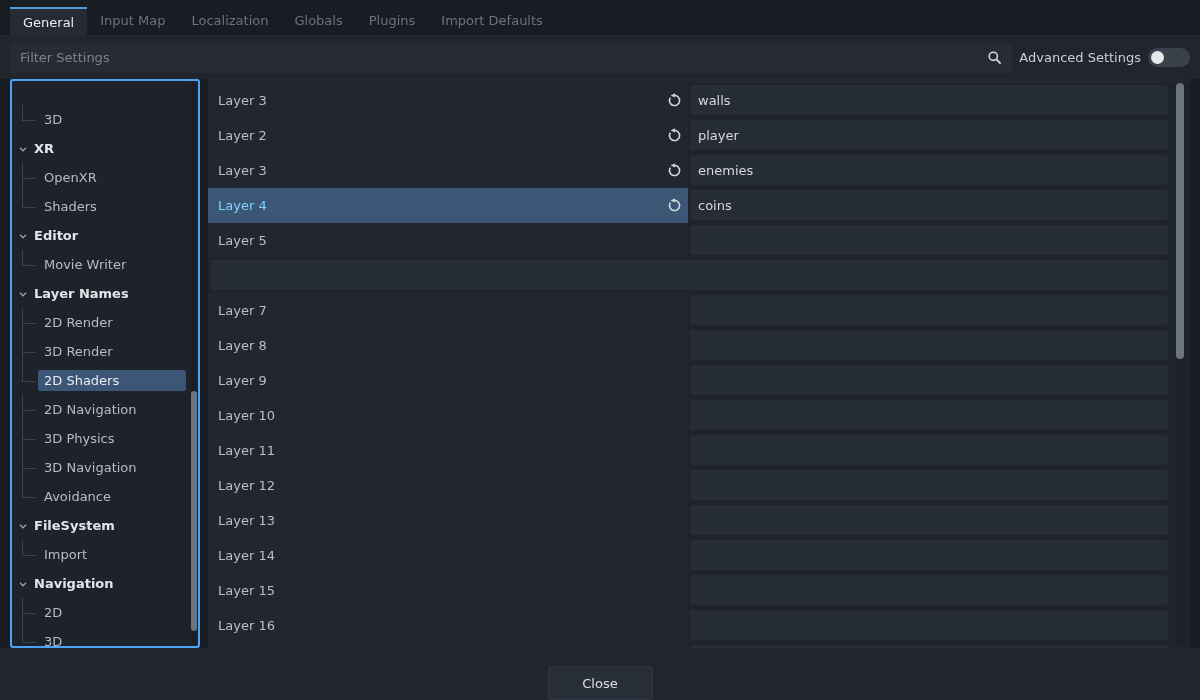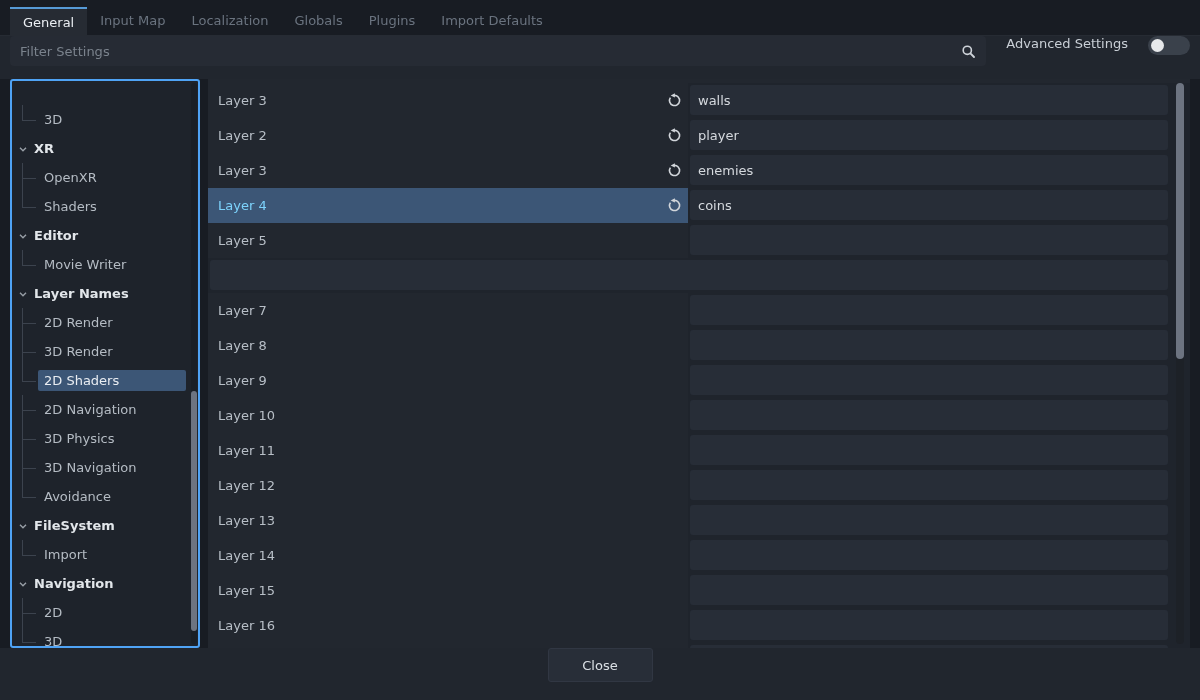--- a/index.html
+++ b/index.html
@@ -6,22 +6,22 @@
   html,body { margin:0; padding:0; width:1200px; height:700px; overflow:hidden;
     background:#21262e; font-family:"DejaVu Sans","Liberation Sans",sans-serif; font-size:13px; }
 
   
   .tabbar { height:36px; background:#181c23; display:flex; align-items:flex-end;
     padding-left:10px; border-bottom:1px solid #262b33; }
   .tab { padding:0 13px; height:28px; line-height:27px; color:#6a737f; cursor:default; }
   .tab.active { background:#262b33; border-top:2px solid #569ad6; color:#eaeef2;margin-top:35px; }
 
   
-  .filterbar { height:43px; background:#21262e; display:flex; align-items:flex-start;
-    padding:0 10px; gap:20px; }
+  .filterbar { height:43px; background:#21262e; display:flex; align-items:center;
+    padding:0 10px; gap:7px; }
   .search { flex:1; height:30px; background:#262b34; border-radius:4px; display:flex;
     align-items:center; padding:0 10px; gap:8px; }
   .search-text { flex:1; color:#7b838d; }
   .adv-label { color:#c9cfd6; white-space:nowrap; }
   .toggle { width:42px; height:19px; border-radius:10px; background:#3a414b; position:relative; flex:none; }
   .knob { position:absolute; left:3px; top:3px; width:13px; height:13px; border-radius:50%; background:#e6e8ea; }
 
   
   .content { height:569px; background:#181c23; display:flex; padding:0 10px; gap:8px; }
 
@@ -52,21 +52,21 @@
     display:flex; align-items:center; justify-content:center; color:#d2d6db; cursor:pointer; }
   .valuecell { flex:1; background:#1f242c; padding:2px 22px 3px 2px; }
   .field { height:100%; background:#272d37; border-radius:3px; display:flex; align-items:center;
     padding:0 8px; color:#d5d9de; }
   .row.partial { height:8px; overflow:hidden; }
   .row.partial .valuecell { padding-bottom:0; }
   .m-track { position:absolute; right:6px; top:4px; bottom:4px; width:8px; background:#1d2127; border-radius:4px; }
   .m-thumb { position:absolute; right:6px; top:4px; height:276px; width:8px; background:#6d7481; border-radius:4px; }
 
   
-  .footer { height:52px; background:#21262e; display:flex; align-items:flex-start; justify-content:center; }
+  .footer { height:52px; background:#21262e; display:flex; align-items:flex-end; justify-content:center; }
   .close-btn { min-width:105px; height:34px; background:#282e38; border:1px solid #313743;
     border-radius:3px; color:#dbe0e5; font:13px "DejaVu Sans","Liberation Sans",sans-serif; cursor:pointer; }
 
   svg { display:block; }
 </style>
 </head>
 <body>
 
 <div class="tabbar">
   <div class="tab active">General</div>

